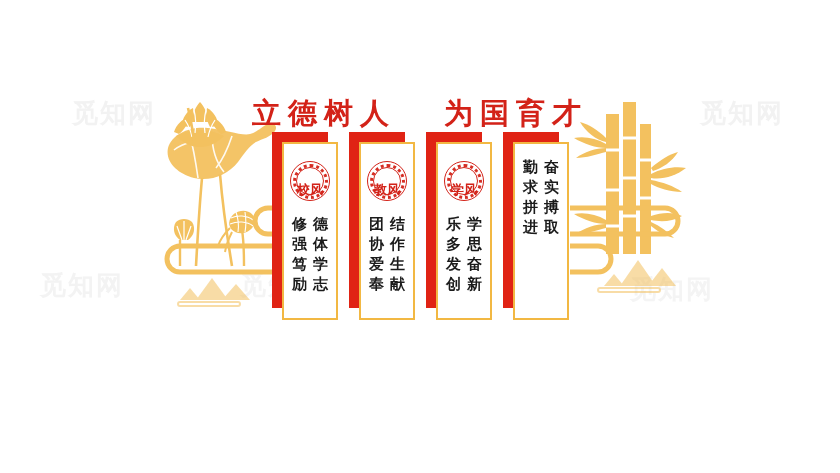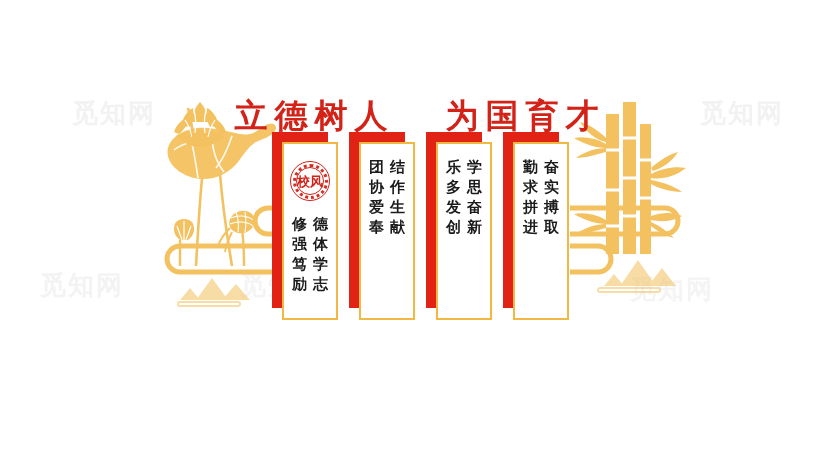--- a/index.html
+++ b/index.html
@@ -35,21 +35,21 @@
   .wm-5 { left: 40px;  top: 268px; color:#f3f3f3; }
 
   
   .title {
     position: absolute;
     left: 0;
     top: 94px;
     width: 840px;
     text-align: center;
     color: #d32218;
-    font-size: 33px;
+    font-size: 29px;
     font-weight: 700;
     letter-spacing: 7px;
     font-family: "DejaVu Sans", "Liberation Sans", sans-serif;
   }
   .title .gap { display: inline-block; width: 14px; }
 
   
   .art { position: absolute; }
   .art-left  { left: 150px; top: 90px;  width: 150px; height: 220px; }
   .art-right { left: 570px; top: 90px;  width: 165px; height: 220px; }
@@ -114,21 +114,21 @@
     position: absolute;
     left: 2.5px; top: 2.5px; width: 35px; height: 35px;
     border-radius: 50%;
     border: 3px dotted #d32218;
     box-sizing: border-box;
     opacity: .95;
   }
   .seal .ring-inner { left: 6px; top: 6px; width: 28px; height: 28px; }
   .seal .seal-text {
     position: absolute;
-    left: 0; top: 0; width: 40px; height: 40px;
+    left: 0; top: 8px; width: 40px; height: 40px;
     display: flex;
     align-items: center;
     justify-content: center;
     color: #d32218;
     font-size: 13px;
     font-weight: 700;
     letter-spacing: 0px;
     line-height: 1;
   }
 
@@ -291,20 +291,26 @@
             </div>
           </div>
         </div>
       </div>
     </div>
 
     <div class="panel" style="left:77px;">
       <div class="redblock"></div>
       <div class="card">
         <div class="card-inner">
+          <div class="seal">
+            <div class="ring-outer"></div>
+            <div class="ring-mid"></div>
+            <div class="ring-inner"></div>
+            <div class="seal-text">教风</div>
+          </div>
           <div class="motto">
             <div class="motto-row">
               <span>团</span>
               <span>结</span>
             </div>
             <div class="motto-row">
               <span>协</span>
               <span>作</span>
             </div>
             <div class="motto-row">
@@ -317,20 +323,26 @@
             </div>
           </div>
         </div>
       </div>
     </div>
 
     <div class="panel" style="left:154px;">
       <div class="redblock"></div>
       <div class="card">
         <div class="card-inner">
+          <div class="seal">
+            <div class="ring-outer"></div>
+            <div class="ring-mid"></div>
+            <div class="ring-inner"></div>
+            <div class="seal-text">学风</div>
+          </div>
           <div class="motto">
             <div class="motto-row">
               <span>乐</span>
               <span>学</span>
             </div>
             <div class="motto-row">
               <span>多</span>
               <span>思</span>
             </div>
             <div class="motto-row">

